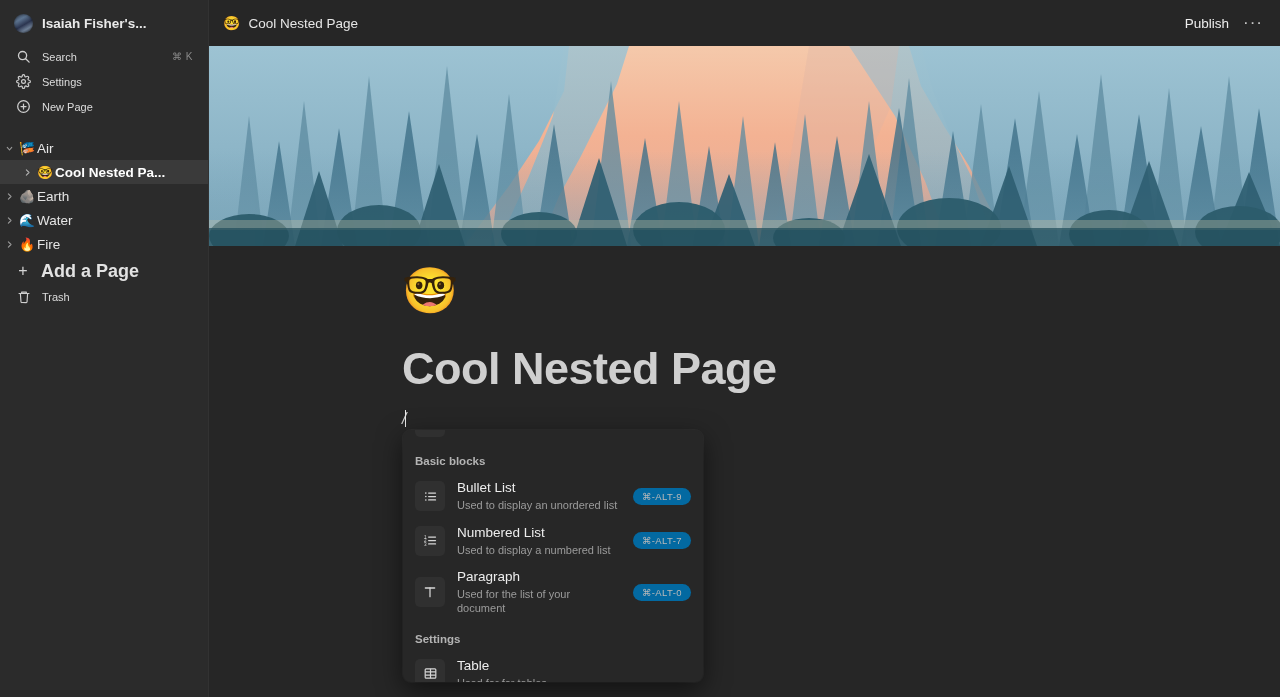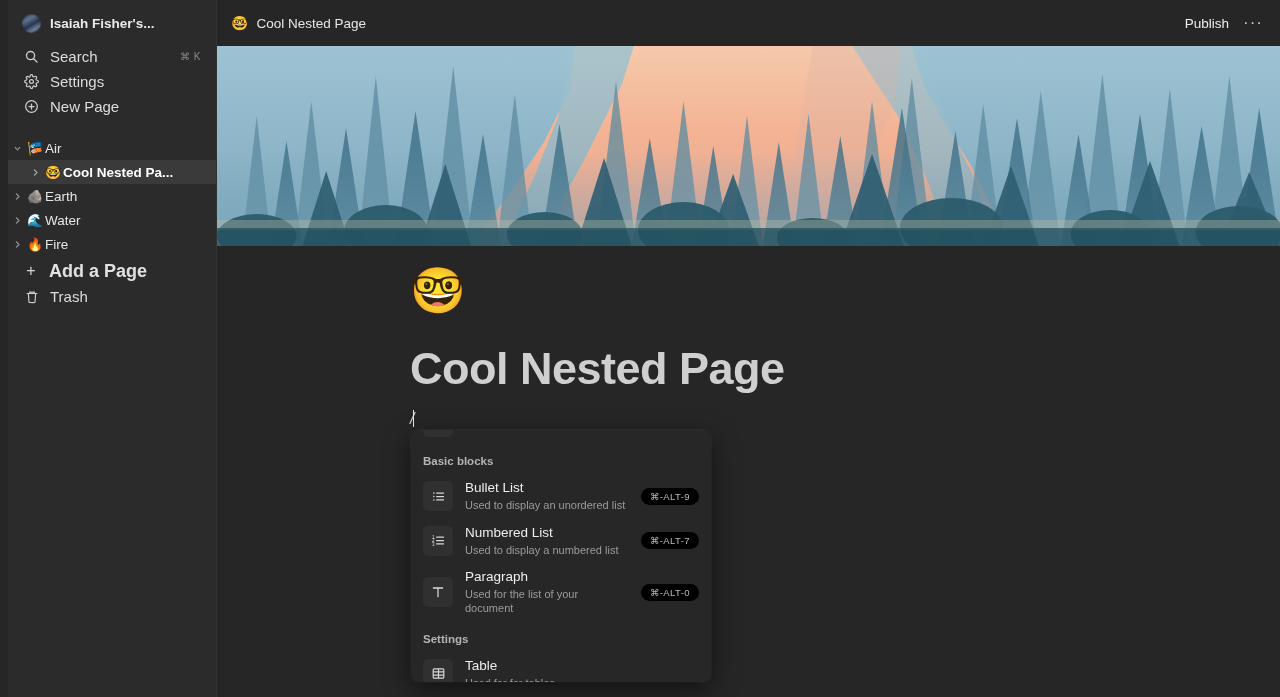--- a/index.html
+++ b/index.html
@@ -2,21 +2,21 @@
 <html><head>
 <meta charset="utf-8">
 <style>
   * { box-sizing: border-box; margin: 0; padding: 0; }
   html, body {
     width: 1280px; height: 697px;
     background: #262626;
     font-family: "Liberation Sans", sans-serif;
     overflow: hidden;
   }
-  .app { display: flex; width: 1280px; height: 494px; position: relative; padding-left: 8px; }
+  .app { display: flex; width: 1280px; height: 494px; position: relative; }
 
   
   .sidebar {
     width: 209px; height: 697px;
     background: #2b2b2b;
     flex: 0 0 209px;
     padding-top: 6px;
     position: relative;
     border-right: 1px solid #323232;
   }
@@ -36,21 +36,21 @@
     white-space: nowrap; overflow: hidden;
   }
 
   .nav-row {
     display: flex; align-items: center; gap: 10px;
     height: 25px; padding: 0 11px; margin: 0 4px;
     border-radius: 4px; cursor: pointer; color: #cfcfcf;
   }
   .nav-row .ico { width: 17px; height: 17px; flex: 0 0 17px; display: flex; align-items: center; justify-content: center; }
   .nav-row .ico svg { display: block; }
-  .nav-label { font-size: 15px; color: #dcdcdc; white-space: nowrap; }
+  .nav-label { font-size: 11px; color: #dcdcdc; white-space: nowrap; }
   .kbd {
     margin-left: auto; font-size: 10px; color: #8a8a8a;
     letter-spacing: .5px; white-space: nowrap;
   }
 
   .tree { margin-top: 17px; }
   .tree-row {
     display: flex; align-items: center;
     height: 24px; padding-right: 8px;
     cursor: pointer; position: relative;
@@ -129,21 +129,21 @@
   .mi-icon {
     width: 30px; height: 30px; flex: 0 0 30px;
     background: #303030; border-radius: 5px;
     display: flex; align-items: center; justify-content: center;
     color: #d6d6d6;
   }
   .mi-text { flex: 1 1 auto; min-width: 0; }
   .mi-title { font-size: 13.5px; color: #ededed; line-height: 1.25; }
   .mi-desc { font-size: 11px; color: #9b9b9b; margin-top: 2px; line-height: 1.25; }
   .mi-kbd {
-    flex: 0 0 auto; background: #000000; border-radius: 9px;
+    flex: 0 0 auto; background: #0369a1; border-radius: 9px;
     padding: 3px 9px; font-size: 9.5px; color: #b9b9b9;
     letter-spacing: .4px; white-space: nowrap;
   }
   .cut-top { margin-top: -30px; }
 </style>
 </head>
 <body>
 
 <div class="app">
 

